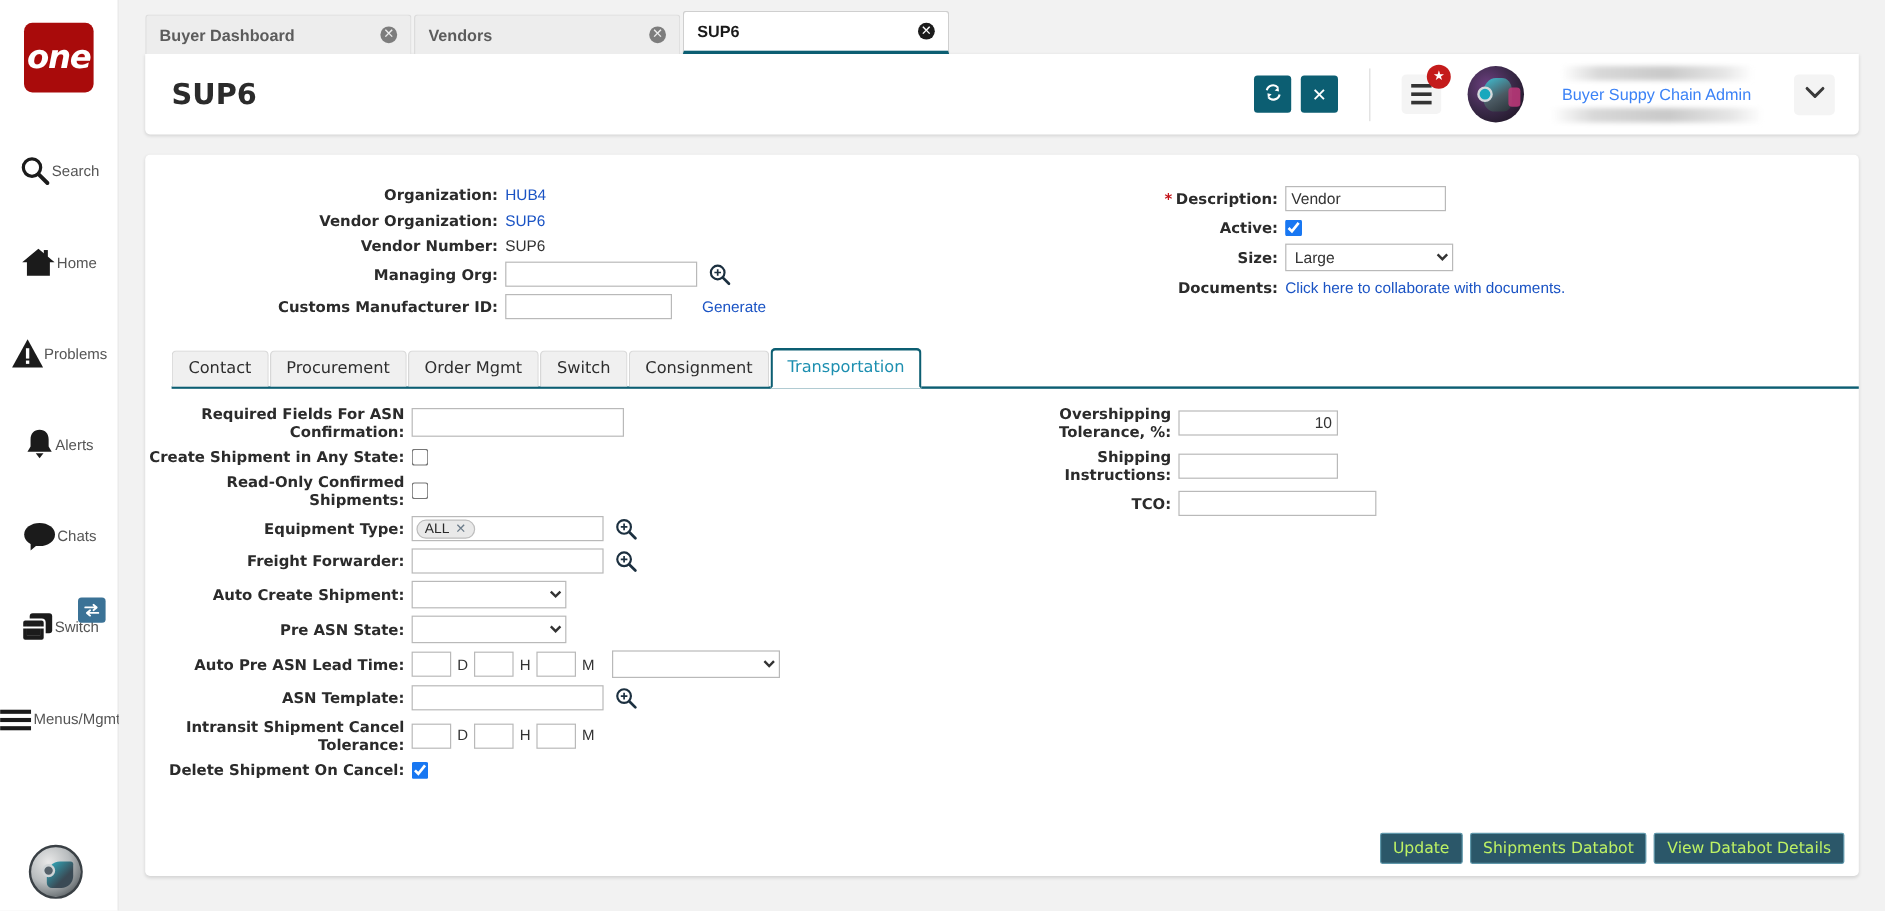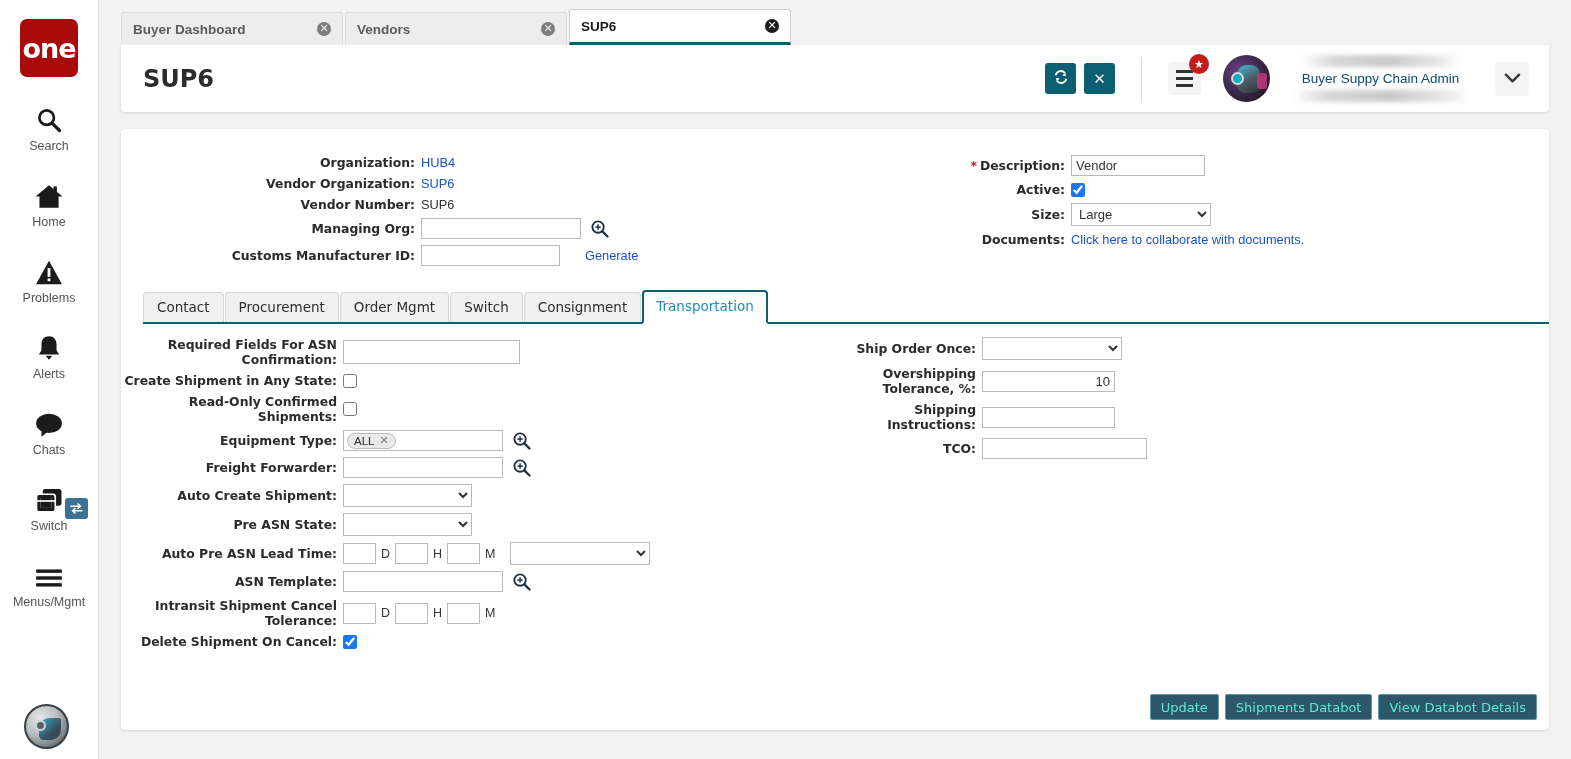--- a/index.html
+++ b/index.html
@@ -18,31 +18,31 @@
     background: #ffffff;
     flex: 0 0 99px;
     position: relative;
     border-right: 1px solid #e4e4e4;
   }
   .logo {
     width: 58px; height: 58px;
     margin: 19px auto 0 auto;
     background: #a90b0b;
     border-radius: 7px;
-    display: flex; align-items: center; justify-content: center;
+    display: flex; align-items: center; justify-content: center; font-style: italic;
   }
   .logo span {
     color: #fff; font-size: 27px; font-weight: 700;
     letter-spacing: -1px; line-height: 1;
     font-family: "DejaVu Sans", sans-serif;
   }
   .rail-items { margin-top: 25px; }
   .rail-item {
-    display: flex; flex-direction: column; align-items: center;
-    justify-content: flex-start;
+    display: flex; flex-direction: row; align-items: center;
+    justify-content: center;
     height: 76px;
     position: relative;
     cursor: pointer;
   }
   .rail-item .glyph {
     height: 32px; display: flex; align-items: flex-end; justify-content: center;
   }
   .rail-item .lbl {
     font-size: 12.5px; color: #555; margin-top: 5px;
     font-family: "Liberation Sans", sans-serif;
@@ -171,21 +171,21 @@
   }
   .avatar .a-eye {
     position: absolute; left: 8px; top: 17px; width: 13px; height: 13px;
     border-radius: 50%; background: #17a8bd; border: 2px solid #d5dadd;
   }
   .avatar .a-pink {
     position: absolute; right: 3px; top: 18px; width: 10px; height: 16px;
     border-radius: 3px; background: #c0387a; opacity: .85;
   }
   .user-block { margin-left: 10px; width: 185px; position: relative; }
-  .user-name { font-size: 13.5px; color: #0c4a6e; text-align: center; }
+  .user-name { font-size: 13.5px; color: #3b82f6; text-align: center; }
   .blur-bar {
     height: 12px; border-radius: 2px;
     background: linear-gradient(90deg,#ffffff 0%, #d8d8d8 20%, #c9c9c9 55%, #e6e6e6 85%, #ffffff 100%);
     filter: blur(2.2px);
   }
   .blur-bar.t { width: 160px; margin: 0 auto 4px auto; }
   .blur-bar.b { width: 176px; margin: 4px auto 0 auto; }
   .caret-btn {
     width: 34px; height: 34px; background: #f4f4f4; border-radius: 4px;
     display: flex; align-items: center; justify-content: center;
@@ -292,21 +292,21 @@
     border: 1px solid #b9b9b9; background: #fff;
     height: 21px; width: 160px; display: flex; align-items: center;
   }
 
   
   .card-footer {
     position: absolute; right: 12px; bottom: 10px;
     display: flex; gap: 6px;
   }
   .abtn {
-    background: #2b5769; color: #5eead4;
+    background: #2b5769; color: #bef264;
     border: 1px solid #5f97aa;
     border-radius: 2px;
     height: 26px; padding: 0 10px;
     font-size: 13px; cursor: pointer;
     font-family: "DejaVu Sans", sans-serif;
   }
 </style>
 </head>
 <body>
 
@@ -639,26 +639,20 @@
 
         <div class="prow">
           <div class="flabel">Delete Shipment On Cancel:</div>
           <input type="checkbox" class="cbx" checked="" style="">
         </div>
 
       </div>
 
       <div class="panel-col col-r">
 
-        <div class="prow">
-          <div class="flabel">Ship Order Once:</div>
-          <select class="sel" style="width:140px">
-            <option></option>
-          </select>
-        </div>
 
         <div class="prow">
           <div class="flabel">Overshipping Tolerance, %:</div>
           <input type="text" class="tf" style="width: 133px; text-align: right;" value="10">
         </div>
 
         <div class="prow">
           <div class="flabel">Shipping Instructions:</div>
           <input type="text" class="tf" style="width: 133px;" value="">
         </div>

